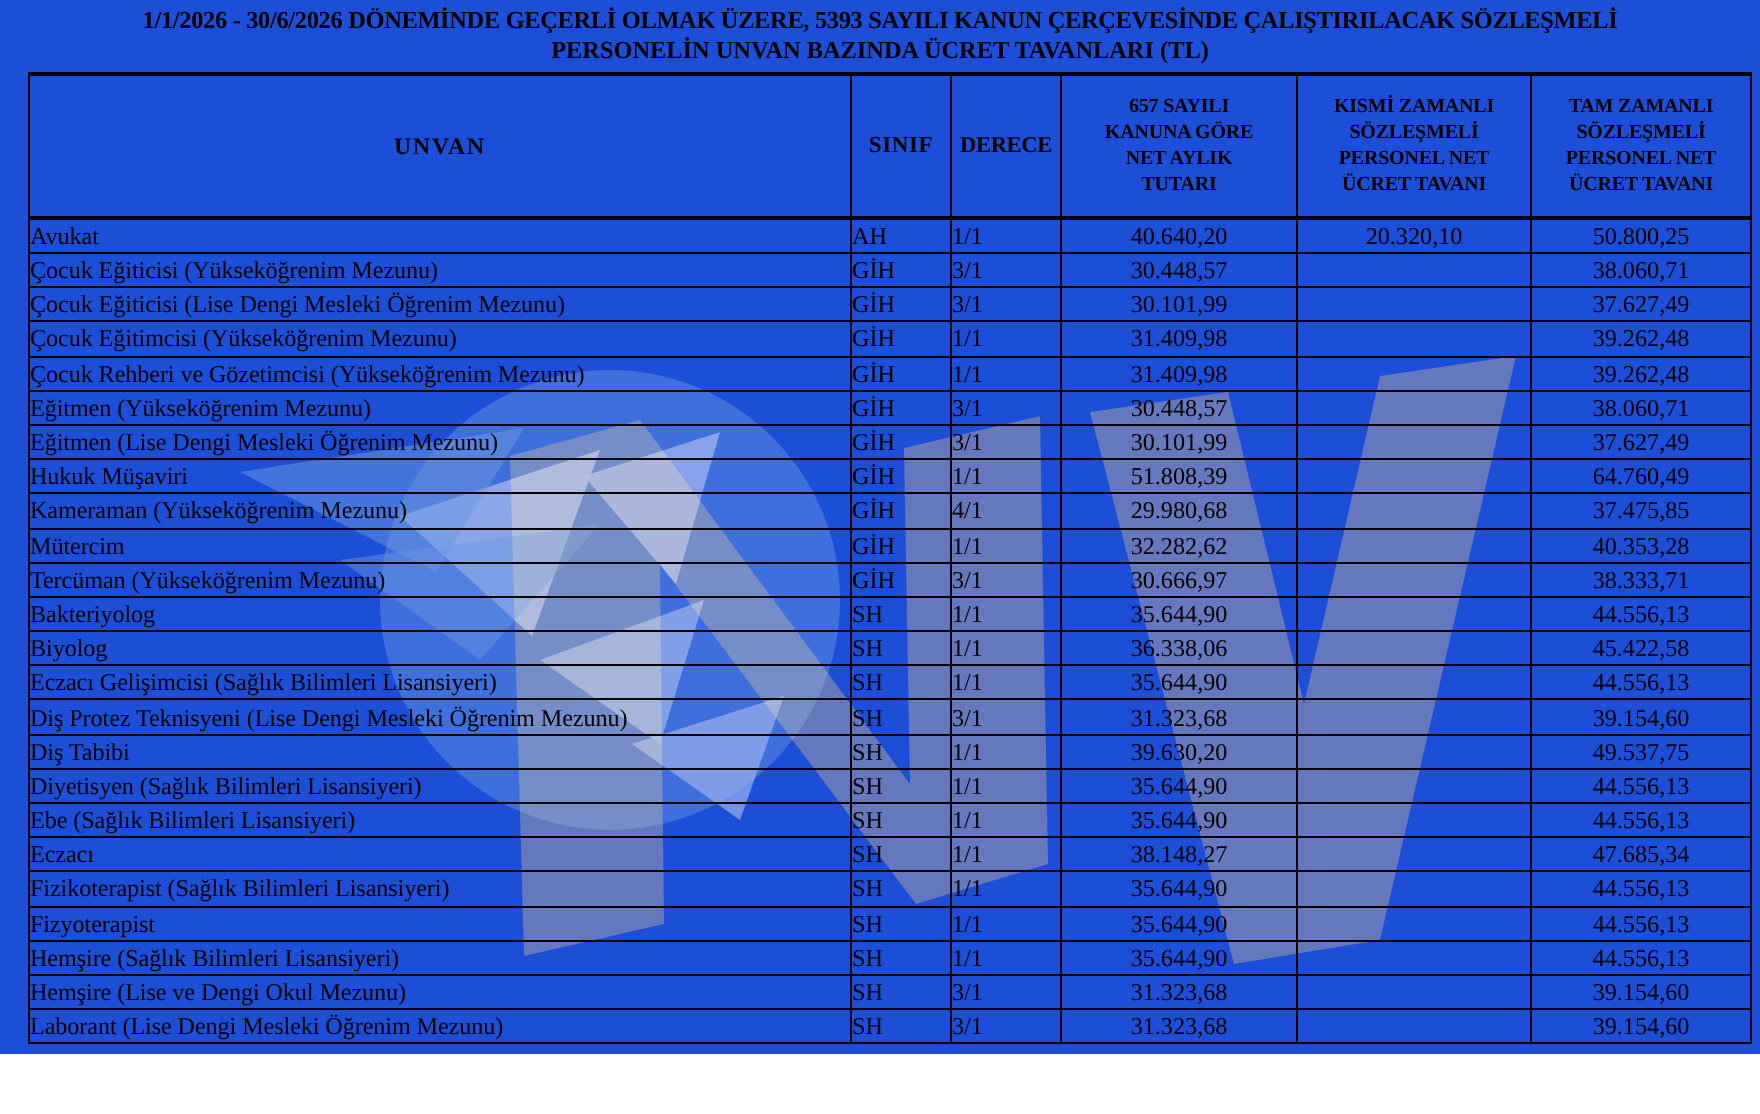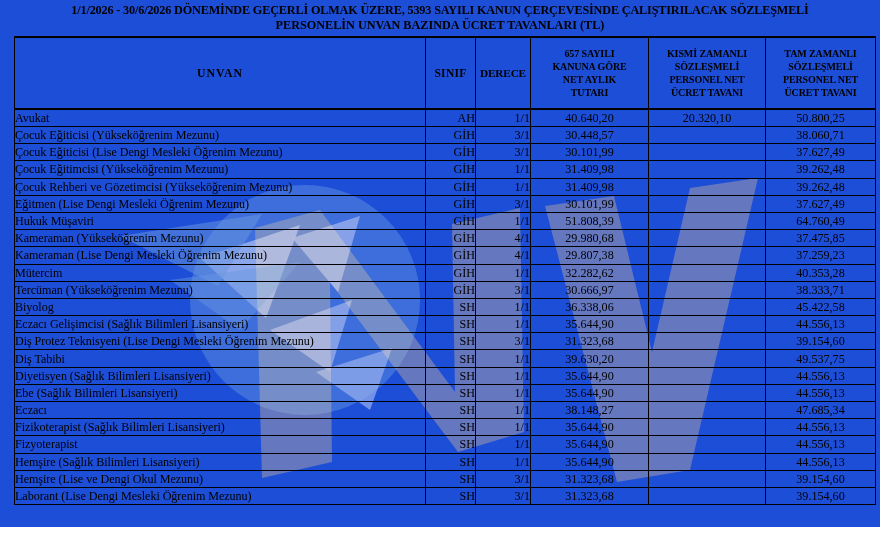--- a/index.html
+++ b/index.html
@@ -79,22 +79,22 @@
   table.sheet thead th.th-sinif { font-size: 11.5px; letter-spacing: 0.3px; }
   table.sheet thead th.th-derece { font-size: 11.3px; letter-spacing: -0.2px; margin-left: 14px; }
 
   table.sheet tbody td {
     height: 17.2px;
     font-size: 12.1px;
     line-height: 16px;
     vertical-align: middle;
   }
   td.c-unvan { text-align: left; padding-left: 3px; letter-spacing: -0.05px; }
-  td.c-sinif { text-align: right; }
-  td.c-derece { text-align: right; }
+  td.c-sinif { text-align: left; }
+  td.c-derece { text-align: left; }
   td.c-num { text-align: center; }
 
   
   col.w-unvan  { width: 411px; }
   col.w-sinif  { width: 50px; }
   col.w-derece { width: 55px; }
   col.w-657    { width: 118px; }
   col.w-kismi  { width: 117px; }
   col.w-tam    { width: 110px; }
 </style>
@@ -196,20 +196,28 @@
           </tr>
           <tr>
             <td class="c-unvan">Çocuk Rehberi ve Gözetimcisi (Yükseköğrenim Mezunu)</td>
             <td class="c-sinif">GİH</td>
             <td class="c-derece">1/1</td>
             <td class="c-num">31.409,98</td>
             <td class="c-num"></td>
             <td class="c-num">39.262,48</td>
           </tr>
           <tr>
+            <td class="c-unvan">Eğitmen (Yükseköğrenim Mezunu)</td>
+            <td class="c-sinif">GİH</td>
+            <td class="c-derece">3/1</td>
+            <td class="c-num">30.448,57</td>
+            <td class="c-num"></td>
+            <td class="c-num">38.060,71</td>
+          </tr>
+          <tr>
             <td class="c-unvan">Eğitmen (Lise Dengi Mesleki Öğrenim Mezunu)</td>
             <td class="c-sinif">GİH</td>
             <td class="c-derece">3/1</td>
             <td class="c-num">30.101,99</td>
             <td class="c-num"></td>
             <td class="c-num">37.627,49</td>
           </tr>
           <tr>
             <td class="c-unvan">Hukuk Müşaviri</td>
             <td class="c-sinif">GİH</td>
@@ -220,42 +228,42 @@
           </tr>
           <tr>
             <td class="c-unvan">Kameraman (Yükseköğrenim Mezunu)</td>
             <td class="c-sinif">GİH</td>
             <td class="c-derece">4/1</td>
             <td class="c-num">29.980,68</td>
             <td class="c-num"></td>
             <td class="c-num">37.475,85</td>
           </tr>
           <tr>
-            <td class="c-unvan">Kameraman (Lise Dengi Mesleki Öğrenim Mezunu)</td>
-            <td class="c-sinif">GİH</td>
-            <td class="c-derece">4/1</td>
-            <td class="c-num">29.807,38</td>
-            <td class="c-num"></td>
-            <td class="c-num">37.259,23</td>
-          </tr>
-          <tr>
             <td class="c-unvan">Mütercim</td>
             <td class="c-sinif">GİH</td>
             <td class="c-derece">1/1</td>
             <td class="c-num">32.282,62</td>
             <td class="c-num"></td>
             <td class="c-num">40.353,28</td>
           </tr>
           <tr>
             <td class="c-unvan">Tercüman (Yükseköğrenim Mezunu)</td>
             <td class="c-sinif">GİH</td>
             <td class="c-derece">3/1</td>
             <td class="c-num">30.666,97</td>
             <td class="c-num"></td>
             <td class="c-num">38.333,71</td>
+          </tr>
+          <tr>
+            <td class="c-unvan">Bakteriyolog</td>
+            <td class="c-sinif">SH</td>
+            <td class="c-derece">1/1</td>
+            <td class="c-num">35.644,90</td>
+            <td class="c-num"></td>
+            <td class="c-num">44.556,13</td>
           </tr>
           <tr>
             <td class="c-unvan">Biyolog</td>
             <td class="c-sinif">SH</td>
             <td class="c-derece">1/1</td>
             <td class="c-num">36.338,06</td>
             <td class="c-num"></td>
             <td class="c-num">45.422,58</td>
           </tr>
           <tr>

